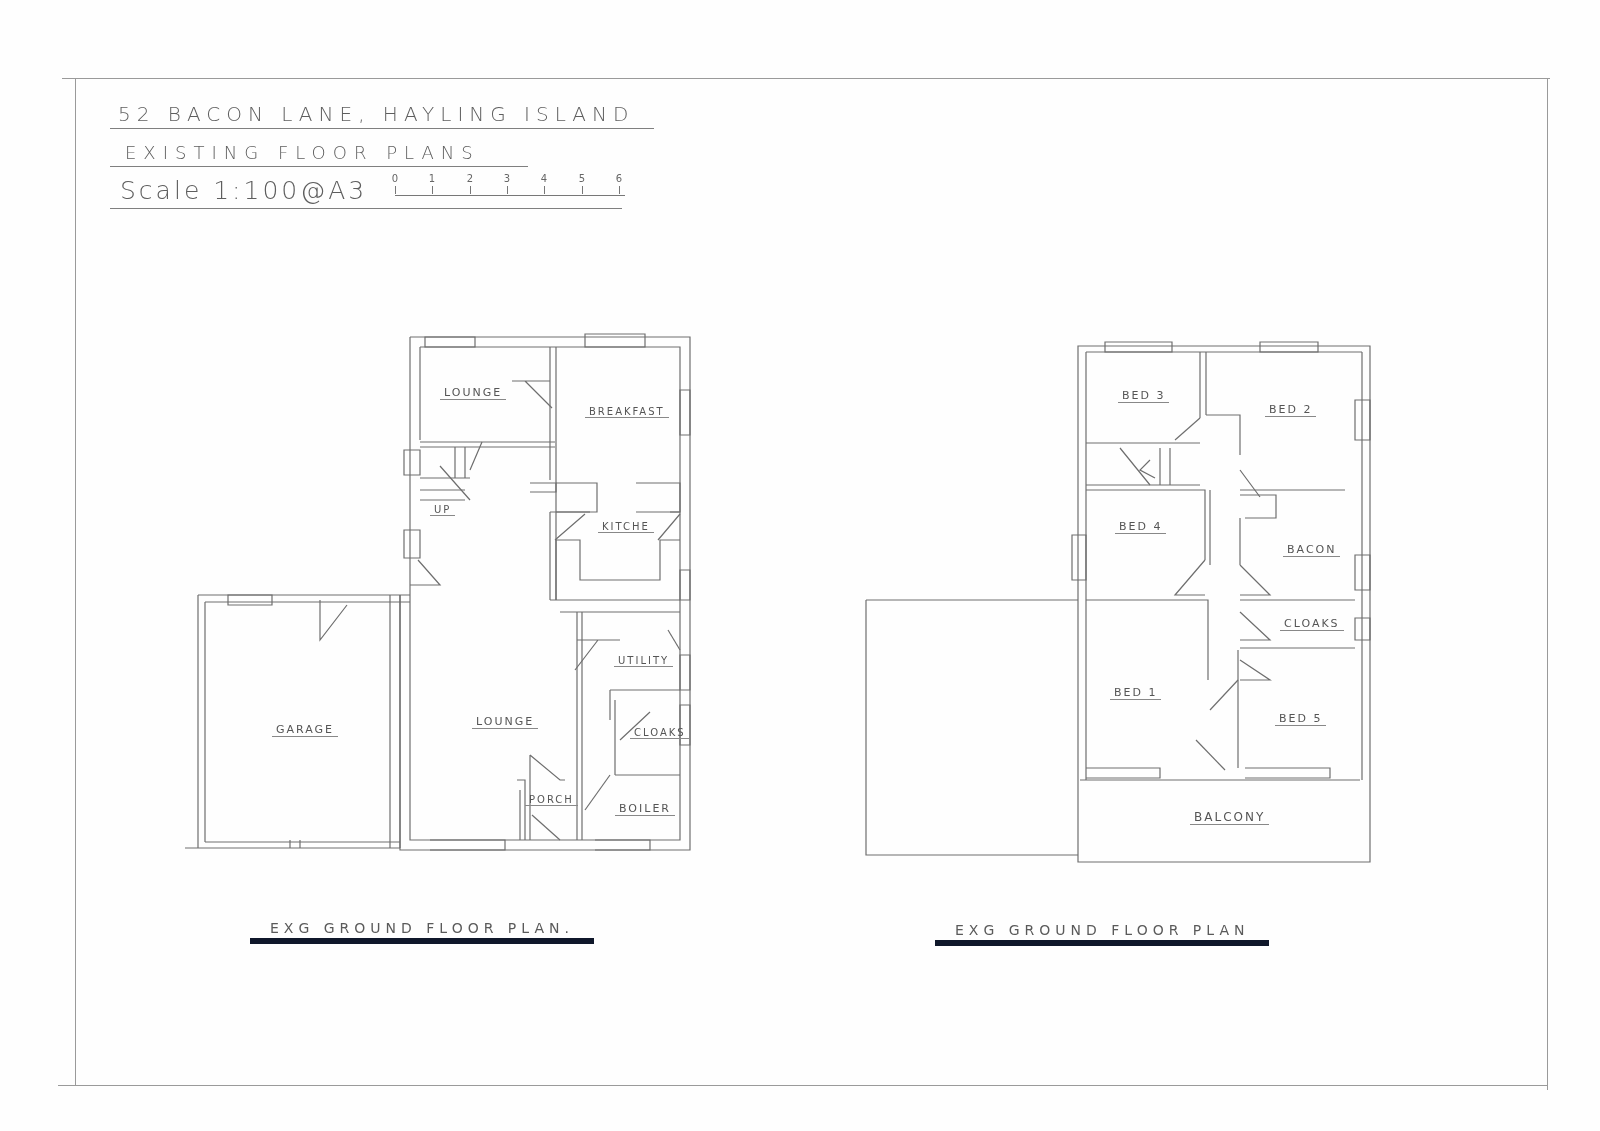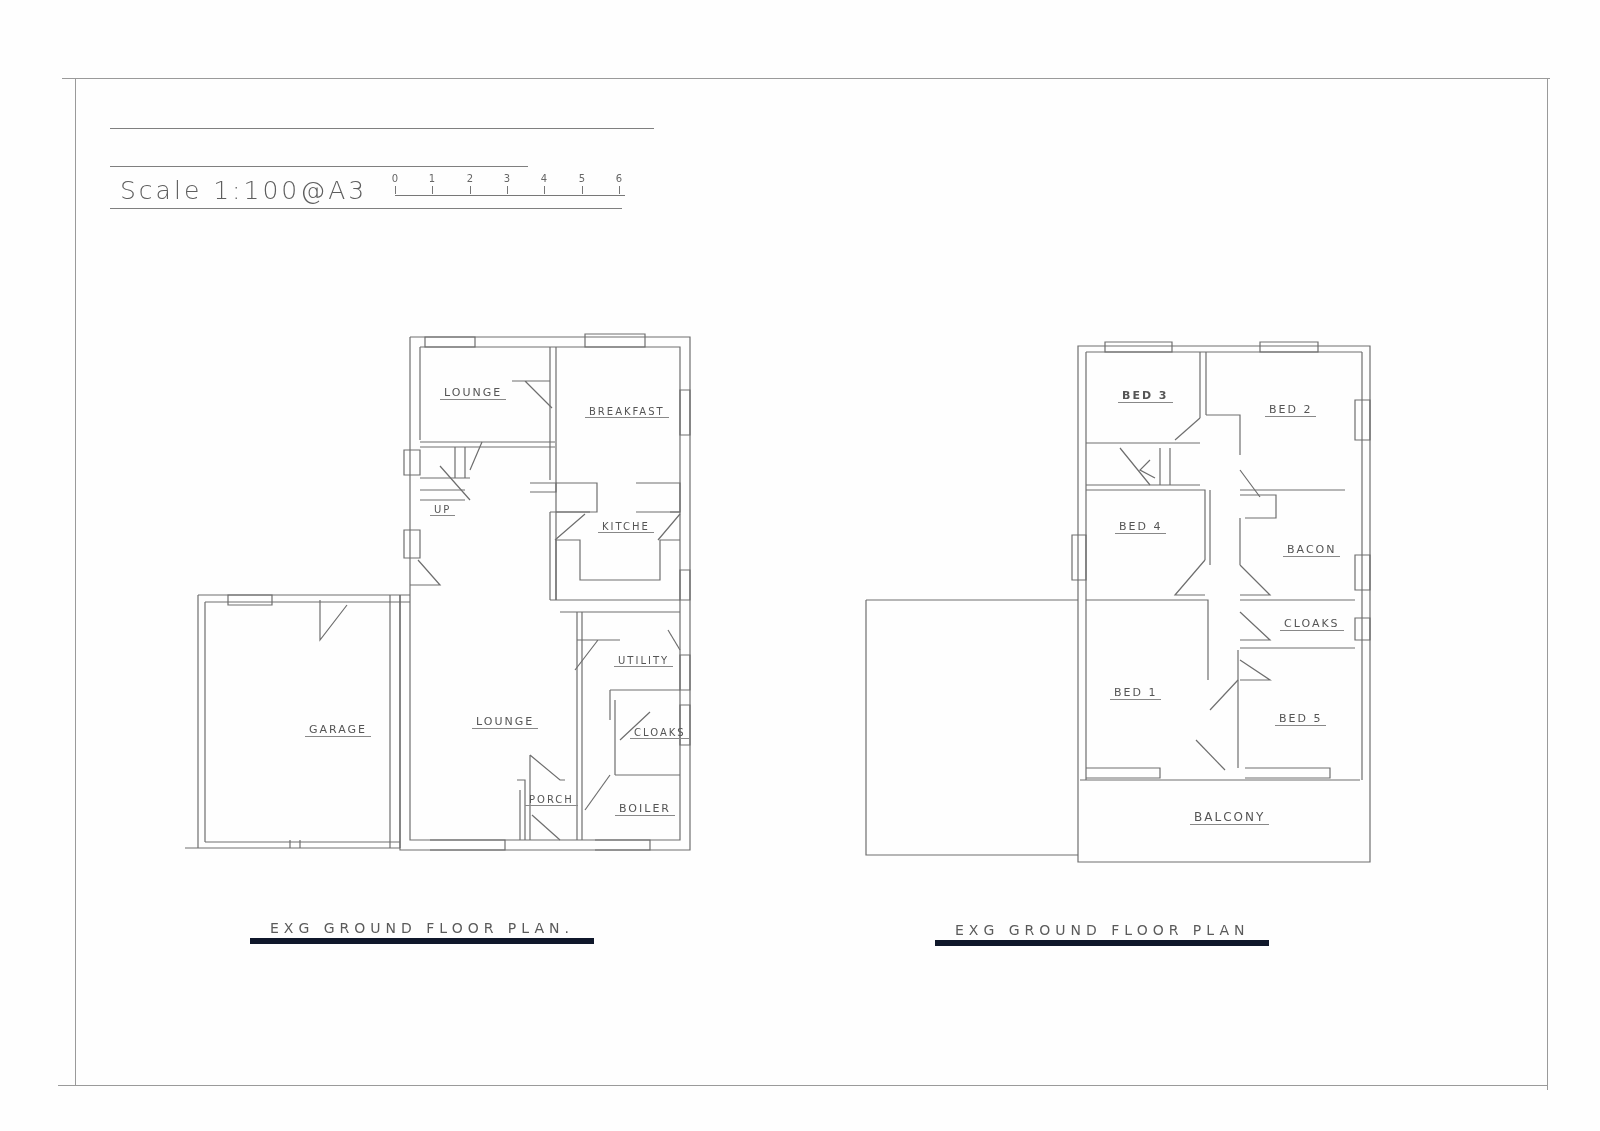--- a/index.html
+++ b/index.html
@@ -22,21 +22,23 @@
 </head>
 <body>
 
 <div class="sheet">
 
   <div class="frame-line" style="left:62px;top:78px;width:1488px;height:1px;"></div>
   <div class="frame-line" style="left:58px;top:1085px;width:1490px;height:1px;"></div>
   <div class="frame-line" style="left:75px;top:78px;width:1px;height:1007px;"></div>
   <div class="frame-line" style="left:1547px;top:78px;width:1px;height:1012px;"></div>
 
+  <div class="hand title1">52 BACON LANE, HAYLING ISLAND</div>
   <div class="title-line" style="left:110px;top:128px;width:544px;"></div>
+  <div class="hand title2">EXISTING FLOOR PLANS</div>
   <div class="title-line" style="left:110px;top:166px;width:418px;"></div>
   <div class="hand title3">Scale 1:100@A3</div>
   <div class="title-line" style="left:110px;top:208px;width:512px;"></div>
 
   <div class="scalebar">
     <div class="bar"></div>
     <div class="tick" style="left:-8px"><span>0</span><i></i></div>
     <div class="tick" style="left:29px"><span>1</span><i></i></div>
     <div class="tick" style="left:67px"><span>2</span><i></i></div>
     <div class="tick" style="left:104px"><span>3</span><i></i></div>
@@ -152,28 +154,28 @@
       <path d="M1080 780 L1360 780"></path>
 
       <path d="M866 600 L1078 600 M866 600 L866 855 L1078 855"></path>
     </g>
   </svg>
 
   <div class="room-label" style="left:440px;top:386px;">LOUNGE</div>
   <div class="room-label" style="left:585px;top:406px;font-size:10px;">BREAKFAST</div>
   <div class="room-label" style="left:598px;top:521px;font-size:10px;">KITCHE</div>
   <div class="room-label" style="left:430px;top:504px;font-size:10px;">UP</div>
-  <div class="room-label" style="left:272px;top:723px;margin-left:33px;">GARAGE</div>
+  <div class="room-label" style="left:272px;top:723px;">GARAGE</div>
   <div class="room-label" style="left:472px;top:702px;margin-top:13px;">LOUNGE</div>
   <div class="room-label" style="left:614px;top:655px;font-size:10px;">UTILITY</div>
   <div class="room-label" style="left:630px;top:727px;font-size:10px;">CLOAKS</div>
   <div class="room-label" style="left:525px;top:794px;font-size:10px;">PORCH</div>
   <div class="room-label" style="left:615px;top:802px;font-size:11px;">BOILER</div>
 
-  <div class="room-label" style="left:1118px;top:389px;font-weight:bold;">BED 3</div>
+  <div class="room-label" style="left:1118px;top:389px;">BED 3</div>
   <div class="room-label" style="left:1265px;top:403px;">BED 2</div>
   <div class="room-label" style="left:1115px;top:520px;">BED 4</div>
   <div class="room-label" style="left:1283px;top:543px;">BACON</div>
   <div class="room-label" style="left:1280px;top:617px;">CLOAKS</div>
   <div class="room-label" style="left:1110px;top:686px;">BED 1</div>
   <div class="room-label" style="left:1275px;top:712px;">BED 5</div>
   <div class="room-label" style="left:1190px;top:810px;font-size:12px;">BALCONY</div>
 
   <div class="plan-caption" style="left:250px;top:920px;">EXG GROUND FLOOR PLAN.</div>
   <div class="plan-caption" style="left:935px;top:922px;">EXG GROUND FLOOR PLAN</div>

